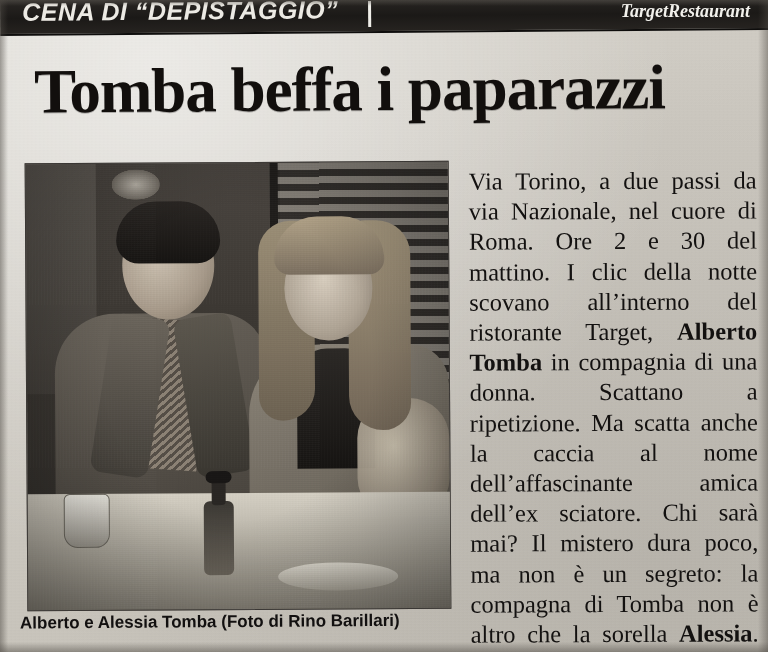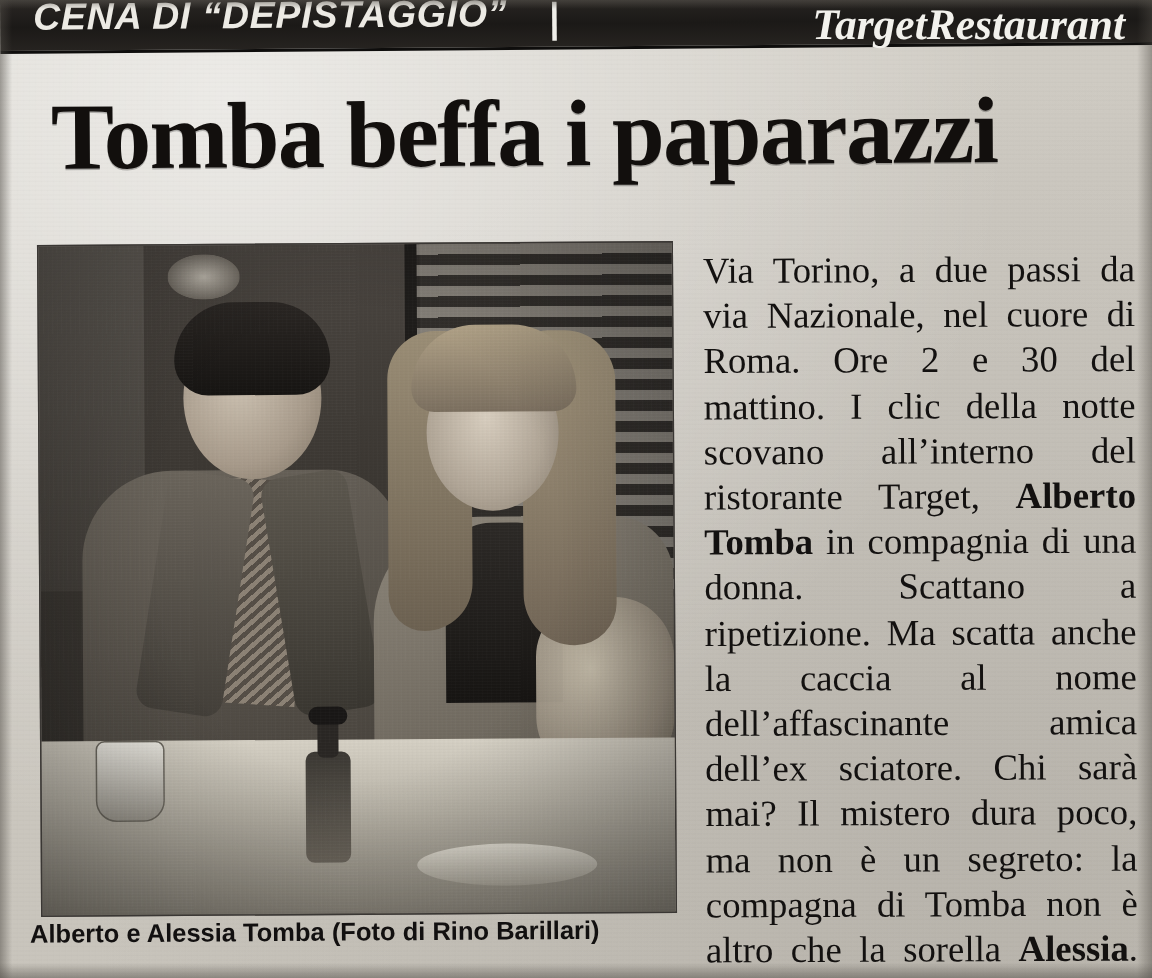--- a/index.html
+++ b/index.html
@@ -69,21 +69,21 @@
     background: #efeee9;
   }
   .site-label {
     position: absolute;
     right: 18px;
     top: 1px;
     color: #f2f1ec;
     font-family: "Liberation Serif", serif;
     font-style: italic;
     font-weight: bold;
-    font-size: 29px;
+    font-size: 18px;
     white-space: nowrap;
   }
 
   
   .headline {
     position: absolute;
     left: 34px;
     top: 56px;
     width: 712px;
     font-family: "Liberation Serif", serif;

